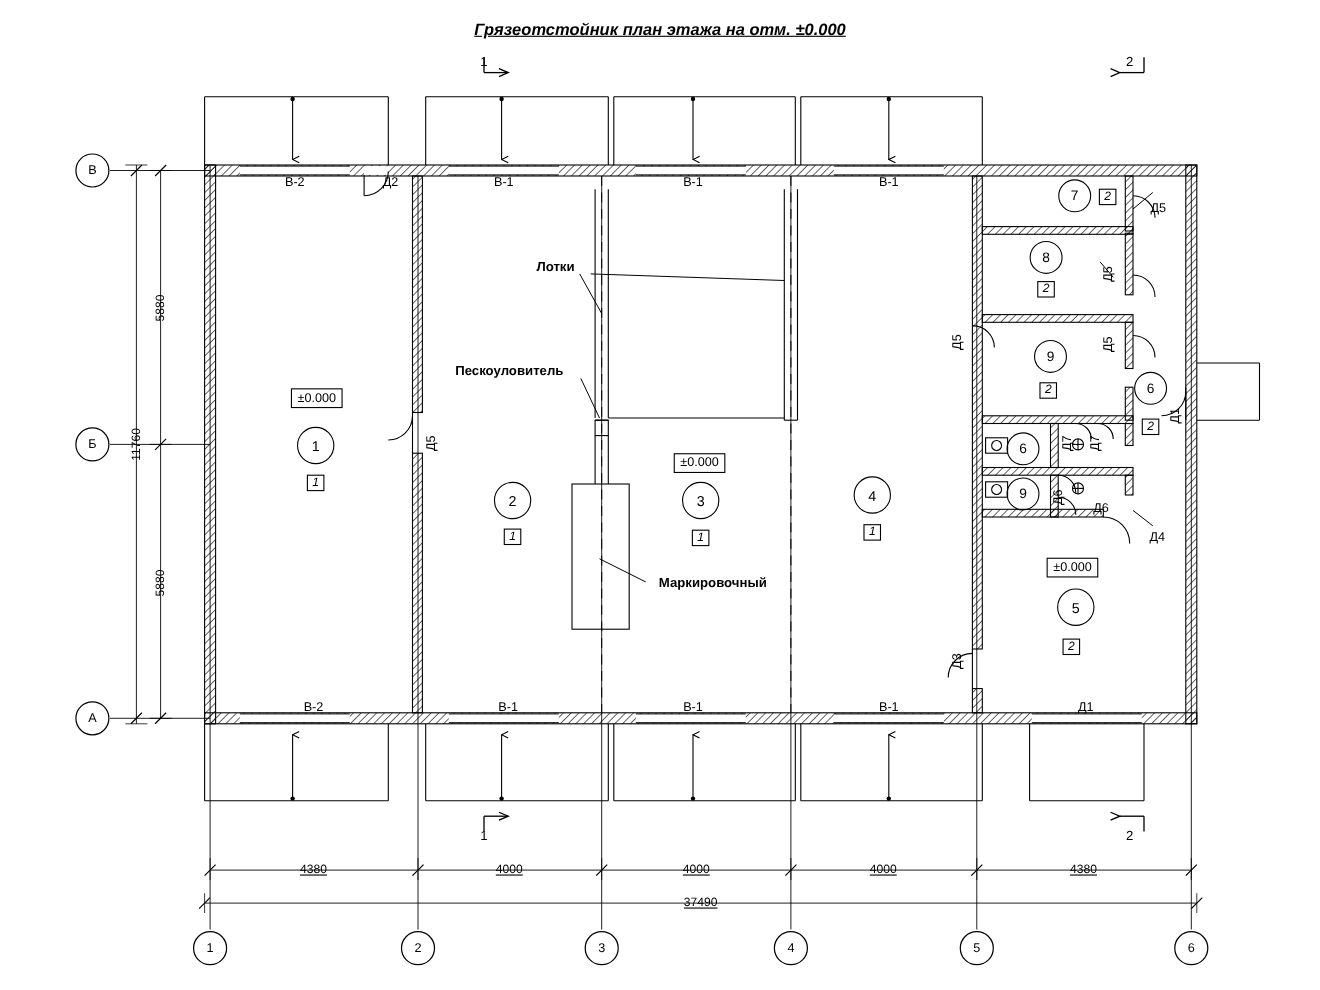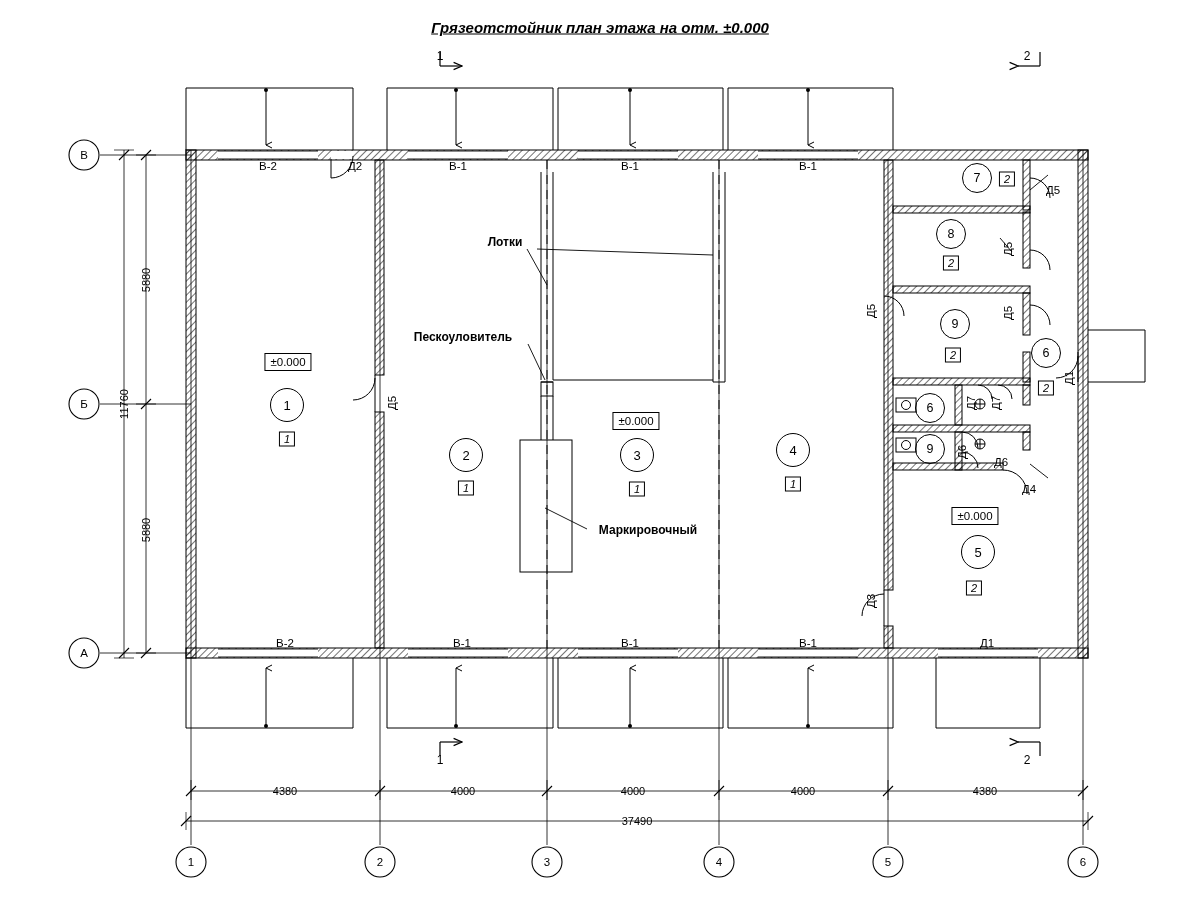--- a/index.html
+++ b/index.html
@@ -7,21 +7,21 @@
   #sheet{position:absolute;left:0;top:0;width:1200px;height:900px;}
   .title{position:absolute;left:600px;top:27px;transform:translate(-50%,-50%);
          font-style:italic;font-weight:bold;font-size:15px;text-decoration:underline;white-space:nowrap;}
   .circ{position:absolute;width:28px;height:28px;border:1.2px solid #000;border-radius:50%;
         transform:translate(-50%,-50%);display:flex;align-items:center;justify-content:center;font-size:12.5px;}
   .circ.big{width:32px;height:32px;font-size:13px;}
   .boxn{position:absolute;border:1px solid #000;padding:1px 4px;font-size:11px;font-style:italic;
         transform:translate(-50%,-50%);line-height:11px;}
   .elev{position:absolute;border:1px solid #000;padding:2px 5px;font-size:11.5px;
         transform:translate(-50%,-50%);background:#fff;}
-  .dimtxt{position:absolute;font-size:11px;transform:translate(-50%,-50%);}
+  .dimtxt{position:absolute;font-size:11px;transform:translate(-50%,-50%);text-decoration:underline;}
   .vdim{position:absolute;font-size:11px;transform:translate(-50%,-50%) rotate(-90deg);}
   .axl{position:absolute;font-size:11.5px;transform:translate(-50%,-50%);}
   .secnum{position:absolute;font-size:12px;transform:translate(-50%,-50%);}
   .note{position:absolute;font-size:12px;transform:translate(-50%,-50%);white-space:nowrap;font-weight:bold;}
   .d-lbl{position:absolute;font-size:11.5px;transform:translate(-50%,-50%);white-space:nowrap;}
   .d-lbl.v{transform:translate(-50%,-50%) rotate(-90deg);}
   .w-lbl{position:absolute;font-size:11.5px;transform:translate(-50%,-50%);}
 </style>
 </head>
 <body>
@@ -349,21 +349,21 @@
 <div class="d-lbl v" style="left:392px;top:403px">Д5</div>
 <div class="d-lbl" style="left:1053px;top:190px">Д5</div>
 <div class="d-lbl v" style="left:1008px;top:249px">Д5</div>
 <div class="d-lbl v" style="left:1008px;top:313px">Д5</div>
 <div class="d-lbl v" style="left:871px;top:311px">Д5</div>
 <div class="d-lbl v" style="left:1069px;top:378px">Д1</div>
 <div class="d-lbl v" style="left:971px;top:403px">Д7</div>
 <div class="d-lbl v" style="left:996px;top:403px">Д7</div>
 <div class="d-lbl v" style="left:962px;top:452px">Д6</div>
 <div class="d-lbl" style="left:1001px;top:462px">Д6</div>
-<div class="d-lbl" style="left:1029px;top:489px">Д4</div>
+<div class="d-lbl" style="left:1052px;top:489px">Д4</div>
 <div class="d-lbl v" style="left:871px;top:601px">Д3</div>
 <div class="d-lbl" style="left:987px;top:643px">Д1</div>
 
 <div class="circ big" style="left:287px;top:405px">1</div>
 <div class="circ big" style="left:466px;top:455px">2</div>
 <div class="circ big" style="left:637px;top:455px">3</div>
 <div class="circ big" style="left:793px;top:450px">4</div>
 <div class="circ big" style="left:978px;top:552px">5</div>
 <div class="circ" style="left:1046px;top:353px">6</div>
 <div class="circ" style="left:977px;top:178px">7</div>

